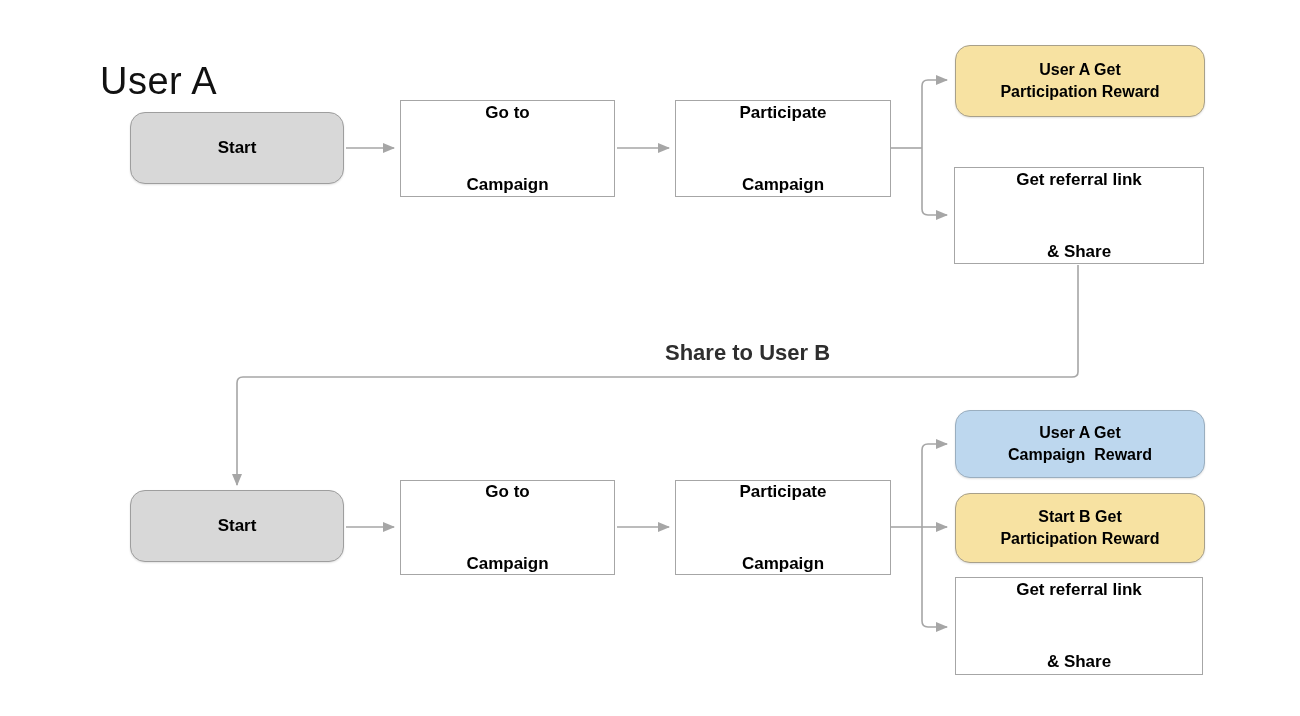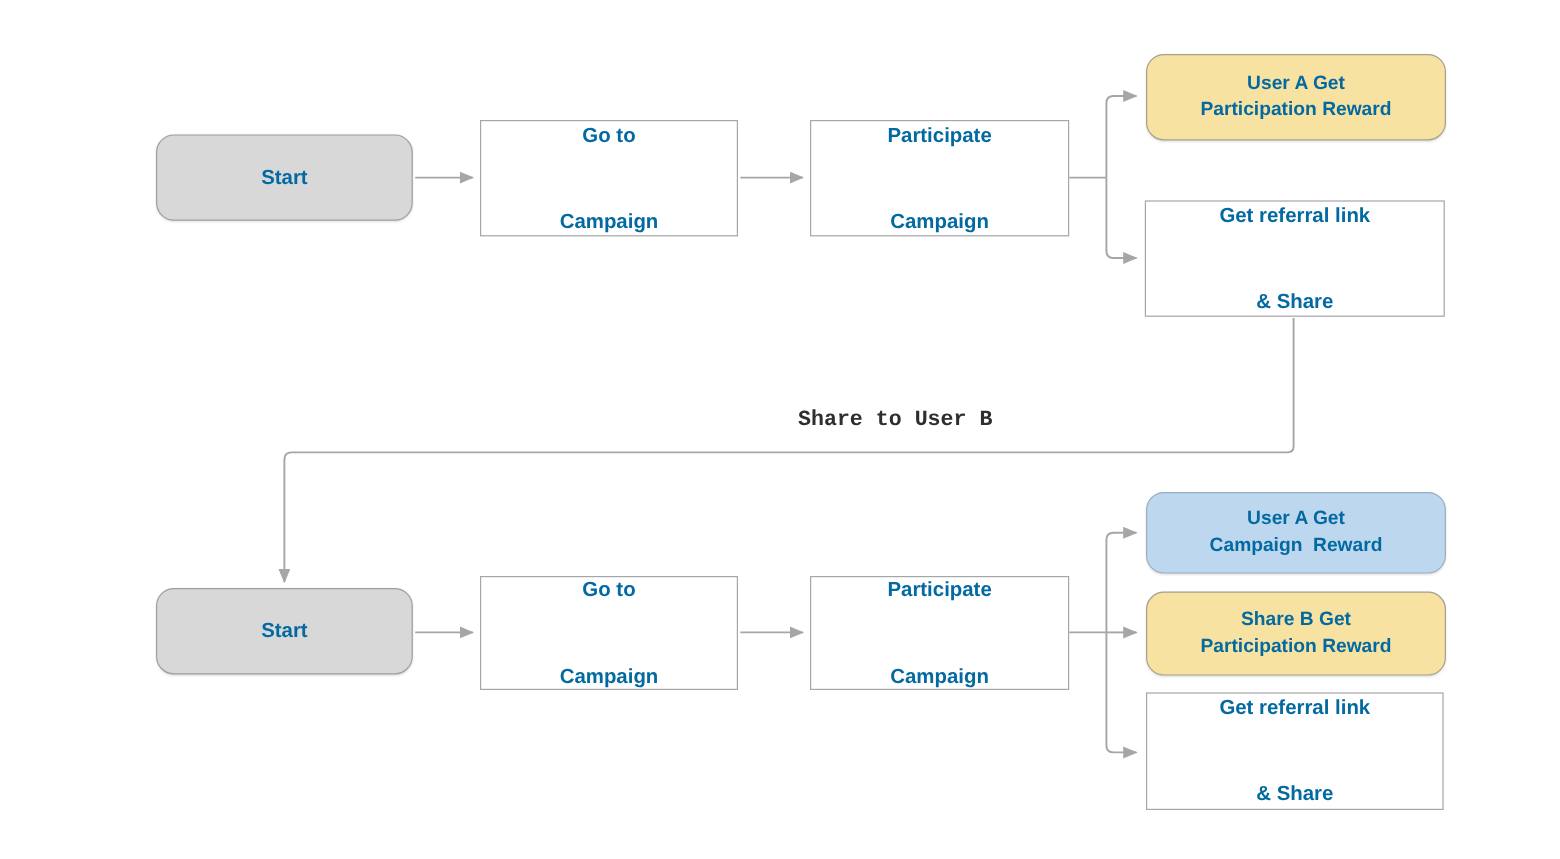--- a/index.html
+++ b/index.html
@@ -26,44 +26,43 @@
   .node {
     position: absolute;
     box-sizing: border-box;
     display: flex;
     flex-direction: column;
     align-items: center;
     justify-content: center;
     text-align: center;
     font-size: 17px;
     font-weight: 700;
-    color: #0369a1;
+    color: #000000;
     line-height: 1.4;
   }
   .node .box-line { white-space: pre; }
   .rect {
     background: #ffffff;
     border: 1.4px solid #a6a6a6;
     gap: 48px;
   }
   .round {
     border-radius: 15px;
     border: 1.6px solid #9e9e9e;
     box-shadow: 0 1px 2px rgba(0,0,0,0.12);
   }
   .fill-gray   { background: #d8d8d8; justify-content: center; }
   .fill-yellow { background: #f7e2a2; border-color: #a8a08a; }
   .fill-blue   { background: #bdd7ee; border-color: #9aaebf; }
   .connector-label {
     position: absolute;
-    font-size: 18px;
+    font-size: 22px;
     font-weight: 600;
     color: #2e2e2e;
     white-space: pre;
-    font-family: Liberation Mono, monospace;
   }
   svg.connectors {
     position: absolute;
     left: 0; top: 0;
     width: 1300px;
     height: 716px;
     pointer-events: none;
   }
 </style>
 </head>
@@ -93,20 +92,21 @@
 
       <path d="M617,527 H669" marker-end="url(#arrow)"></path>
 
       <path d="M891,527 H922"></path>
       <path d="M922,527 V450 Q922,444 928,444 H947" marker-end="url(#arrow)"></path>
       <path d="M922,527 H947" marker-end="url(#arrow)"></path>
       <path d="M922,527 V621 Q922,627 928,627 H947" marker-end="url(#arrow)"></path>
     </g>
   </svg>
 
+  <div class="lane-title" style="left:100px; top:62px;">User A</div>
 
   <div class="node round fill-gray" style="left:130px; top:112px; width:214px; height:72px;">
     <span class="box-line">Start</span>
   </div>
 
   <div class="node rect" style="left:400px; top:100px; width:215px; height:97px;">
     <span class="box-line">Go to</span>
     <span class="box-line">Campaign</span>
   </div>
 
@@ -141,21 +141,21 @@
     <span class="box-line">Participate</span>
     <span class="box-line">Campaign</span>
   </div>
 
   <div class="node round fill-blue" style="left:955px; top:410px; width:250px; height:68px; font-size:16px;">
     <span class="box-line">User A Get</span>
     <span class="box-line">Campaign  Reward</span>
   </div>
 
   <div class="node round fill-yellow" style="left:955px; top:493px; width:250px; height:70px; font-size:16px;">
-    <span class="box-line">Share B Get</span>
+    <span class="box-line">Start B Get</span>
     <span class="box-line">Participation Reward</span>
   </div>
 
   <div class="node rect" style="left:955px; top:577px; width:248px; height:98px;">
     <span class="box-line">Get referral link</span>
     <span class="box-line">&amp; Share</span>
   </div>
 
 </div>
 

